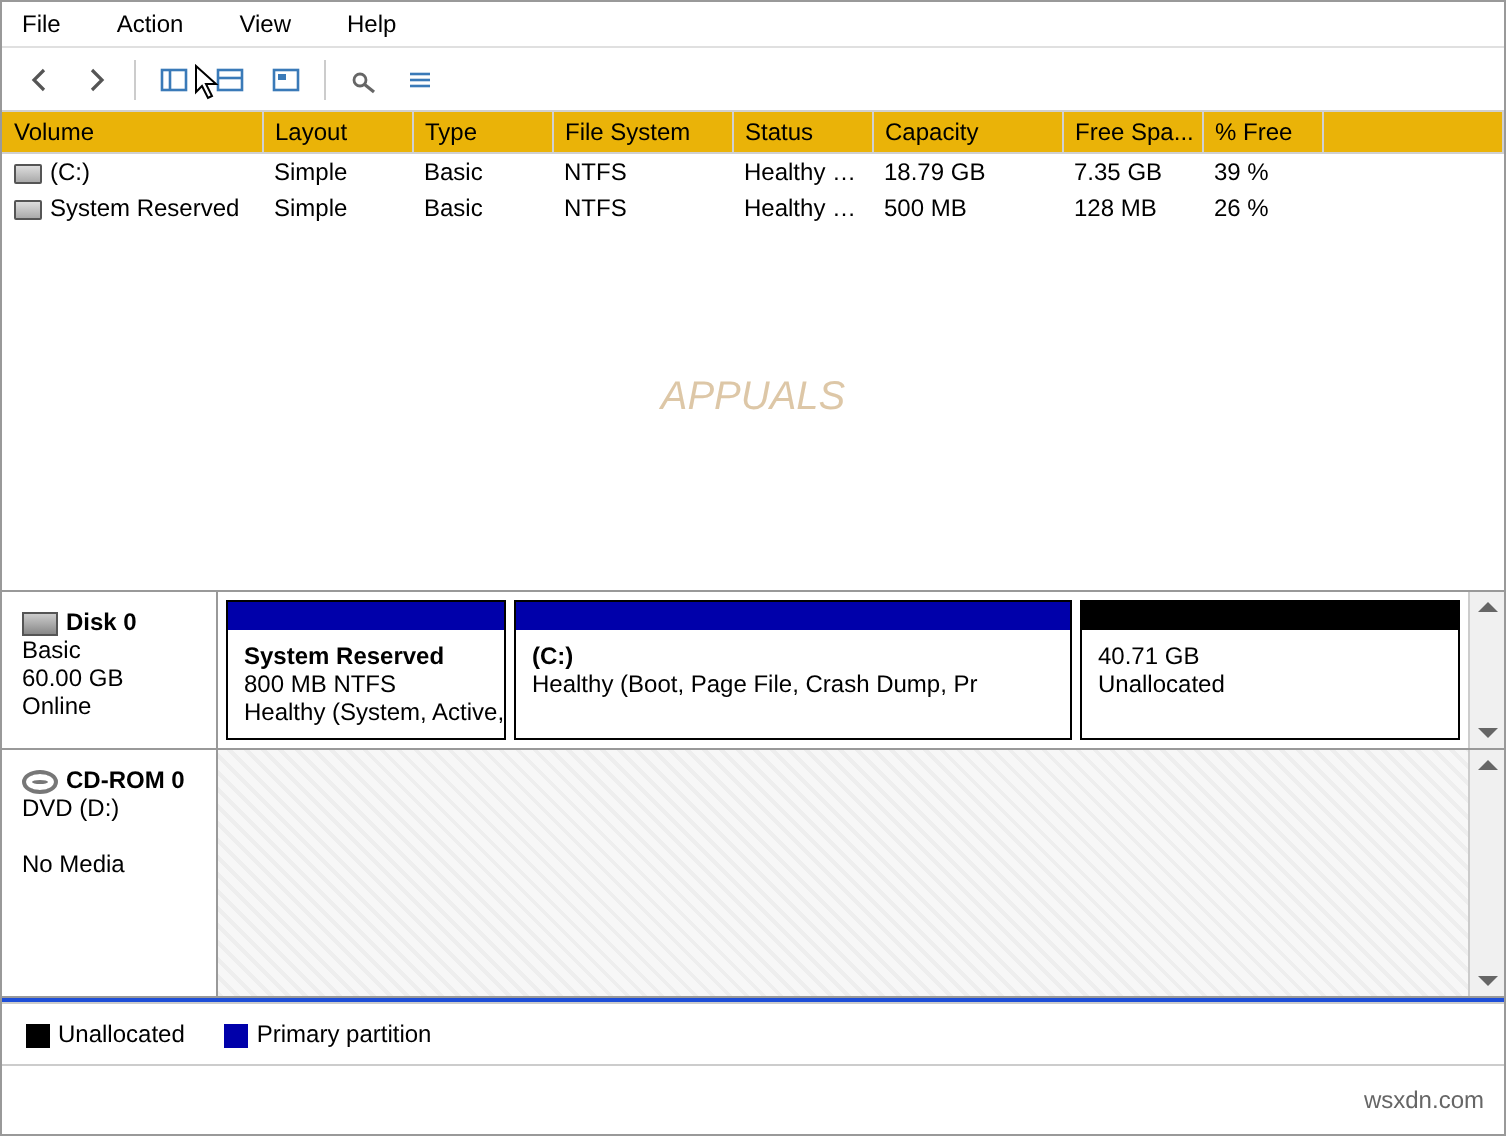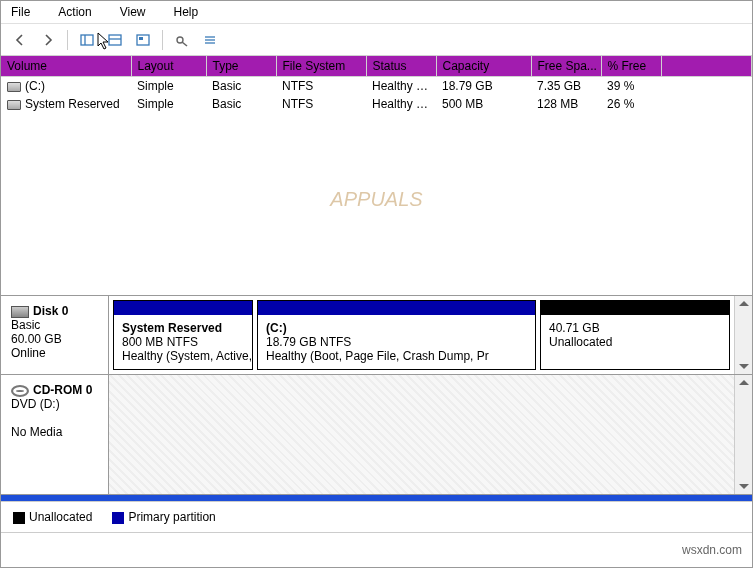--- a/index.html
+++ b/index.html
@@ -6,25 +6,25 @@
 body { background: #fff; width: 753px; height: 568px; overflow: hidden; display: flex; flex-direction: column; border: 1px solid #999; }
 .menubar { display: flex; gap: 28px; padding: 4px 10px; border-bottom: 1px solid #e0e0e0; }
 .menubar span { cursor: default; }
 .toolbar { display: flex; align-items: center; gap: 6px; padding: 4px 8px; border-bottom: 1px solid #d0d0d0; height: 32px; }
 .toolbar .sep { width: 1px; height: 20px; background: #ccc; margin: 0 2px; }
 .toolbar .btn { width: 22px; height: 22px; display: flex; align-items: center; justify-content: center; border: 1px solid transparent; }
 .toolbar .btn svg { width: 16px; height: 16px; }
 .cursor { position: absolute; left: 97px; top: 32px; pointer-events: none; z-index: 10; }
 .list { flex: 0 0 240px; border-bottom: 1px solid #999; overflow: hidden; background: #fff; position: relative; }
 .list table { width: 100%; border-collapse: collapse; table-layout: fixed; }
-.list th { text-align: left; font-weight: 400; padding: 3px 6px; border-right: 1px solid #d0d0d0; border-bottom: 1px solid #d0d0d0; background: #a21caf; white-space: nowrap; overflow: hidden; }
+.list th { text-align: left; font-weight: 400; padding: 3px 6px; border-right: 1px solid #d0d0d0; border-bottom: 1px solid #d0d0d0; background: #eab308; white-space: nowrap; overflow: hidden; }
 .list td { padding: 2px 6px; white-space: nowrap; overflow: hidden; text-overflow: ellipsis; }
 .vol-icon { display: inline-block; width: 14px; height: 10px; background: linear-gradient(#ddd,#aaa); border: 1px solid #555; border-radius: 1px; margin-right: 4px; vertical-align: middle; }
 .watermark { position: absolute; left: 50%; top: 60%; transform: translate(-50%,-50%); opacity: 0.35; font-size: 20px; color: #a16207; font-style: italic; pointer-events: none; }
-.graph { flex: 1 1 auto; display: flex; flex-direction: column; border-bottom: 6px solid #1d4ed8; }
+.graph { flex: 1 1 auto; display: flex; flex-direction: column; border-bottom: 2px solid #1d4ed8; }
 .disk-row { display: flex; border-bottom: 1px solid #999; }
 .disk-info { width: 108px; padding: 8px 10px; border-right: 1px solid #999; background: #fff; }
 .disk-info .title { font-weight: 700; }
 .disk-info .icon { display: inline-block; width: 18px; height: 12px; margin-right: 4px; vertical-align: middle; }
 .disk-hdd { background: linear-gradient(#ccc,#888); border: 1px solid #555; }
 .disk-cd { border: 2px solid #777; border-radius: 50%; width: 14px; height: 14px; box-shadow: inset 0 0 0 3px #fff, inset 0 0 0 4px #777; }
 .parts { flex: 1; display: flex; gap: 4px; padding: 4px; position: relative; }
 .part { border: 1px solid #000; display: flex; flex-direction: column; min-width: 0; }
 .part .bar { height: 14px; }
 .bar-blue { background: #0000aa; }
@@ -167,21 +167,20 @@
         <div class="body">
           <div class="name">System Reserved</div>
           <div>800 MB NTFS</div>
           <div>Healthy (System, Active,</div>
         </div>
       </div>
       <div class="part" style="flex:1 1 auto">
         <div class="bar bar-blue"></div>
         <div class="body">
           <div class="name">(C:)</div>
-          <div>18.79 GB NTFS</div>
           <div>Healthy (Boot, Page File, Crash Dump, Pr</div>
         </div>
       </div>
       <div class="part" style="flex:0 0 190px">
         <div class="bar bar-black"></div>
         <div class="body">
           <div class="name"></div>
           <div>40.71 GB</div>
           <div>Unallocated</div>
         </div>

